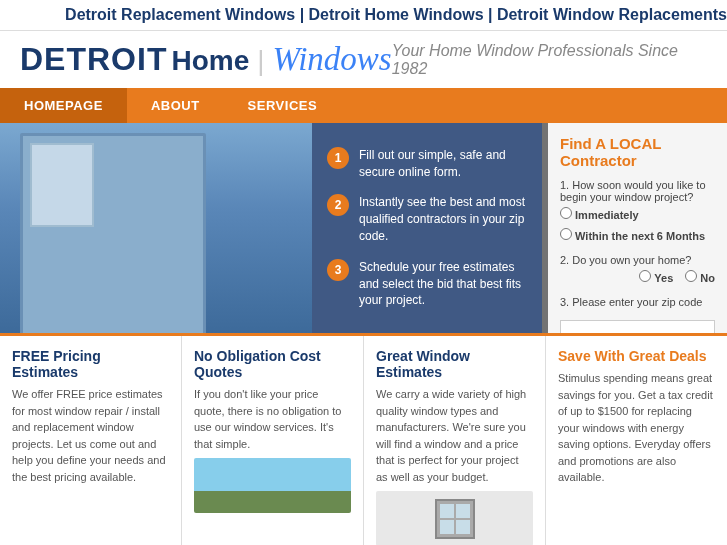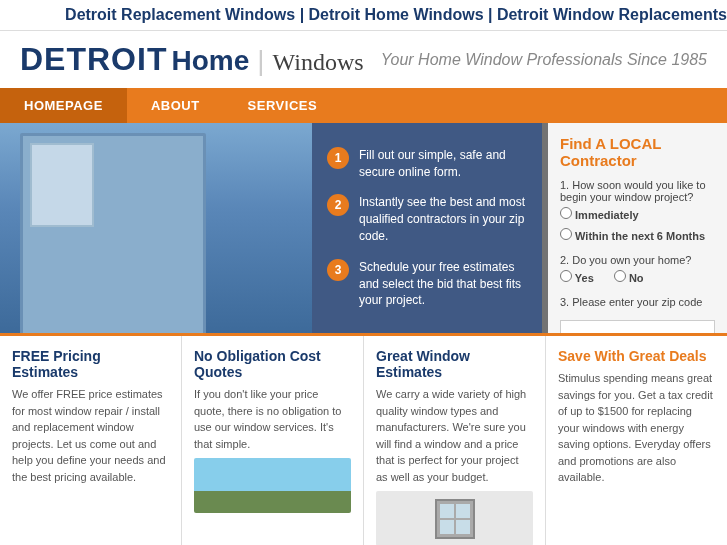--- a/index.html
+++ b/index.html
@@ -7,21 +7,21 @@
 
     
     .top-bar { background: #fff; text-align: right; padding: 6px 0; border-bottom: 1px solid #ddd; font-size: 16px; color: #1a3a6b; font-weight: bold; }
 
     
     .header { display: flex; align-items: center; justify-content: space-between; padding: 10px 20px; background: #fff; }
     .logo { display: flex; align-items: baseline; gap: 4px; }
     .logo-detroit { font-size: 32px; font-weight: 900; color: #1a3a6b; letter-spacing: 1px; }
     .logo-home { font-size: 28px; font-weight: bold; color: #1a3a6b; }
     .logo-divider { font-size: 28px; color: #ccc; margin: 0 4px; }
-    .logo-windows { font-size: 24px; color: #404040; font-family: 'Georgia', serif; }
+    .logo-windows { font-size: 33px; color: #3b82f6; font-family: 'Georgia', serif; font-style: italic; }
     .tagline { font-size: 16px; color: #888; font-style: italic; }
 
     
     .nav { background: #e87b1e; display: flex; }
     .nav-item { padding: 10px 24px; color: #fff; font-size: 13px; font-weight: bold; cursor: pointer; text-transform: uppercase; letter-spacing: 0.5px; }
     .nav-item.active { background: #c5620d; }
 
     
     .hero { display: flex; height: 210px; position: relative; overflow: hidden; }
     .hero-image { flex: 1; background: linear-gradient(135deg, #4a7ab5 0%, #6b9fd4 30%, #8ab5e0 60%, #b0cce8 100%); position: relative; overflow: hidden; }
@@ -35,21 +35,21 @@
     .step-text { color: #fff; font-size: 12px; line-height: 1.4; }
 
     .hero-sidebar { flex: 0 0 185px; background: #f5f5f5; border-left: 6px solid #737373; padding: 12px; }
     .sidebar-title { font-size: 15px; color: #1a3a6b; font-weight: bold; margin-bottom: 10px; }
     .sidebar-title span { color: #e87b1e; }
     .sidebar-section { margin-bottom: 8px; font-size: 11px; color: #444; }
     .sidebar-section label { display: block; margin-bottom: 4px; font-weight: bold; font-size: 11px; }
     .radio-group { display: flex; flex-direction: column; gap: 3px; margin-bottom: 6px; }
     .radio-row { display: flex; align-items: center; gap: 4px; font-size: 11px; }
     .radio-row input { width: 12px; height: 12px; }
-    .radio-inline { display: flex; gap: 20px; }
+    .radio-inline { display: flex; gap: 12px; justify-content: flex-end; }
     .zip-input { width: 100%; padding: 4px; border: 1px solid #ccc; font-size: 11px; margin-top: 4px; }
 
     
     .features { display: flex; border-top: 3px solid #e87b1e; border-bottom: 1px solid #ddd; }
     .feature { flex: 1; padding: 12px; border-right: 1px solid #ddd; }
     .feature:last-child { border-right: none; }
     .feature-title { font-size: 14px; font-weight: bold; color: #1a3a6b; margin-bottom: 6px; }
     .feature-title.orange { color: #e87b1e; }
     .feature-text { font-size: 11px; color: #555; line-height: 1.5; }
     .feature-img { width: 100%; height: 55px; background: #ccc; margin-top: 6px; border-radius: 2px; overflow: hidden; }
@@ -63,21 +63,21 @@
   <span>Detroit Replacement Windows | Detroit Home Windows | Detroit Window Replacements</span>
 </div>
 
 <div class="header">
   <div class="logo">
     <span class="logo-detroit">DETROIT</span>
     <span class="logo-home">Home</span>
     <span class="logo-divider">|</span>
     <span class="logo-windows">Windows</span>
   </div>
-  <div class="tagline">Your Home Window Professionals Since 1985</div>
+  <div class="tagline">Your Home Window Professionals Since 1982</div>
 </div>
 
 <nav class="nav">
   <div class="nav-item active">HOMEPAGE</div>
   <div class="nav-item">ABOUT</div>
   <div class="nav-item">SERVICES</div>
 </nav>
 
 <div class="hero">
   <div class="hero-image">

